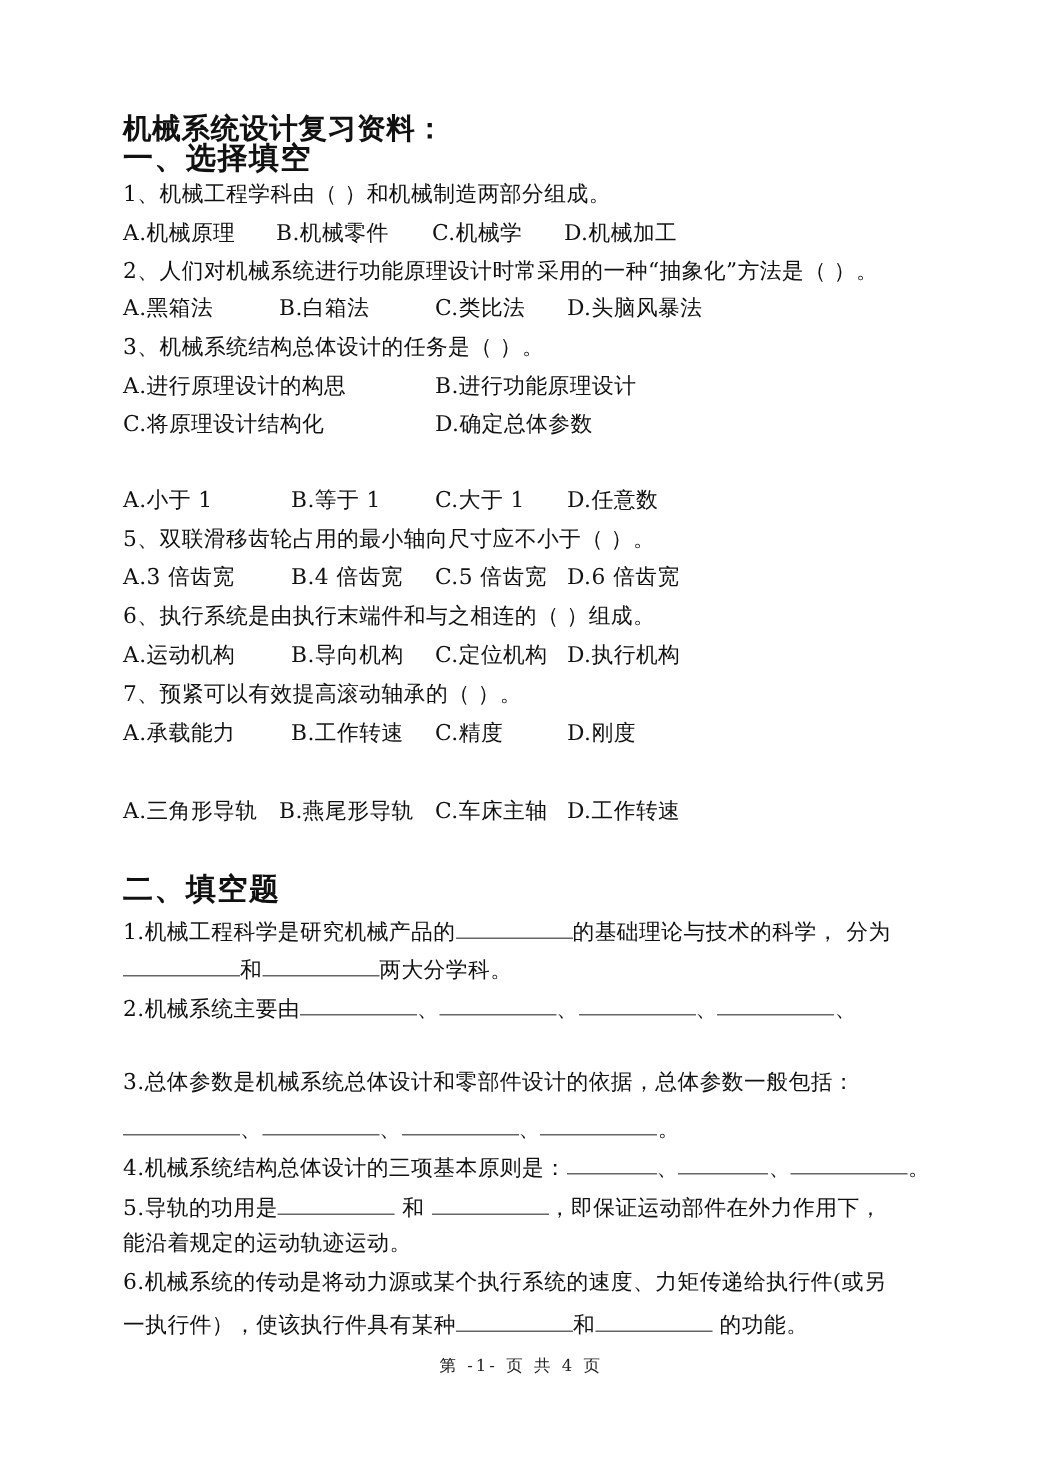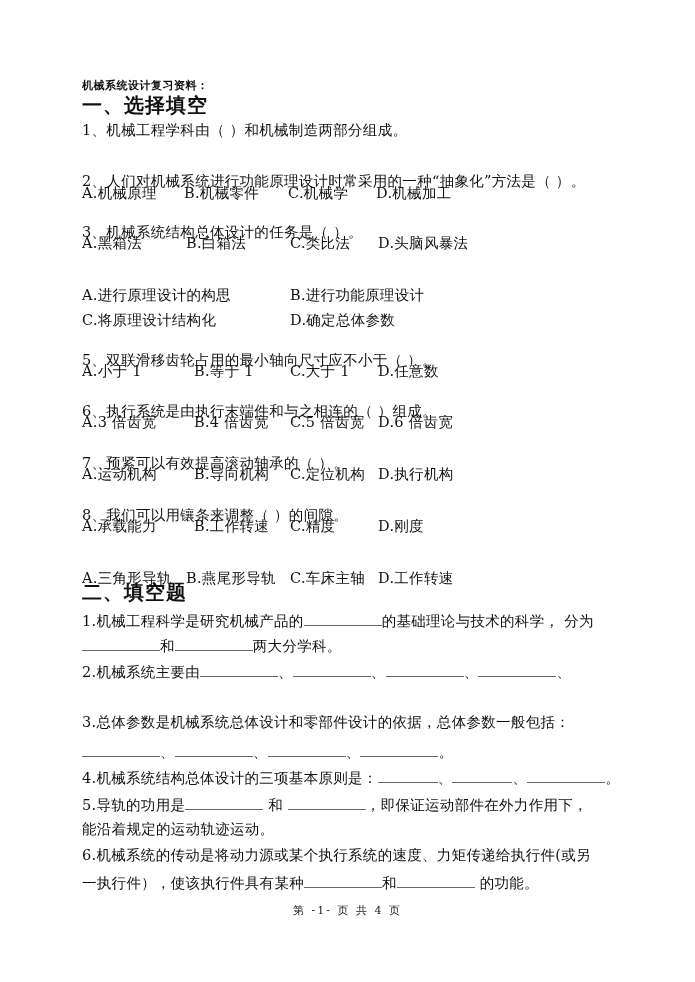--- a/index.html
+++ b/index.html
@@ -8,27 +8,27 @@
     font-family: "DejaVu Serif", "Liberation Serif", serif;
     color: #111;
   }
   .page { position: absolute; left: 0; top: 0; width: 695px; height: 982px; }
   .line {
     position: absolute; left: 82px; white-space: nowrap;
     font-size: 14.5px; line-height: 20px; letter-spacing: 0.3px;
   }
   .title {
     font-family: "DejaVu Sans", "Liberation Sans", sans-serif;
-    font-weight: bold; font-size: 11px; letter-spacing: 0.5px;
+    font-weight: bold; font-size: 19px; letter-spacing: 0.5px;
   }
   .section {
     font-family: "DejaVu Sans", "Liberation Sans", sans-serif;
     font-weight: bold; font-size: 20px; letter-spacing: 1px;
   }
-  .opt { display: inline-block; margin-top: 37px; }
+  .opt { display: inline-block; }
   .blank {
     display: inline-block; border-bottom: 1px solid #666;
     height: 16px; vertical-align: baseline;
   }
   .footer {
     position: absolute; top: 903px; left: 0; width: 695px; text-align: center;
     font-size: 11px; letter-spacing: 2px; color: #222;
   }
 </style>
 </head>
@@ -69,21 +69,20 @@
   <div class="line" style="top:401px;">6、执行系统是由执行末端件和与之相连的（    ）组成。</div>
   <div class="line" style="top:427px;">
     <span class="opt" style="width:112px;">A.运动机构</span><span class="opt" style="width:96px;">B.导向机构</span><span class="opt" style="width:88px;">C.定位机构</span><span class="opt">D.执行机构</span>
   </div>
 
   <div class="line" style="top:453px;">7、预紧可以有效提高滚动轴承的（    ）。</div>
   <div class="line" style="top:479px;">
     <span class="opt" style="width:112px;">A.承载能力</span><span class="opt" style="width:96px;">B.工作转速</span><span class="opt" style="width:88px;">C.精度</span><span class="opt">D.刚度</span>
   </div>
 
-  <div class="line" style="top:505px;">8、我们可以用镶条来调整（    ）的间隙。</div>
   <div class="line" style="top:531px;">
     <span class="opt" style="width:104px;">A.三角形导轨</span><span class="opt" style="width:104px;">B.燕尾形导轨</span><span class="opt" style="width:88px;">C.车床主轴</span><span class="opt">D.工作转速</span>
   </div>
 
   <div class="line section" style="top:582px;">二、填空题</div>
 
   <div class="line" style="top:609px;">
     <span>1.机械工程科学是研究机械产品的</span><span class="blank" style="width:78px;"></span><span>的基础理论与技术的科学，  分为</span>
   </div>
   <div class="line" style="top:634px;text-align:center;">

